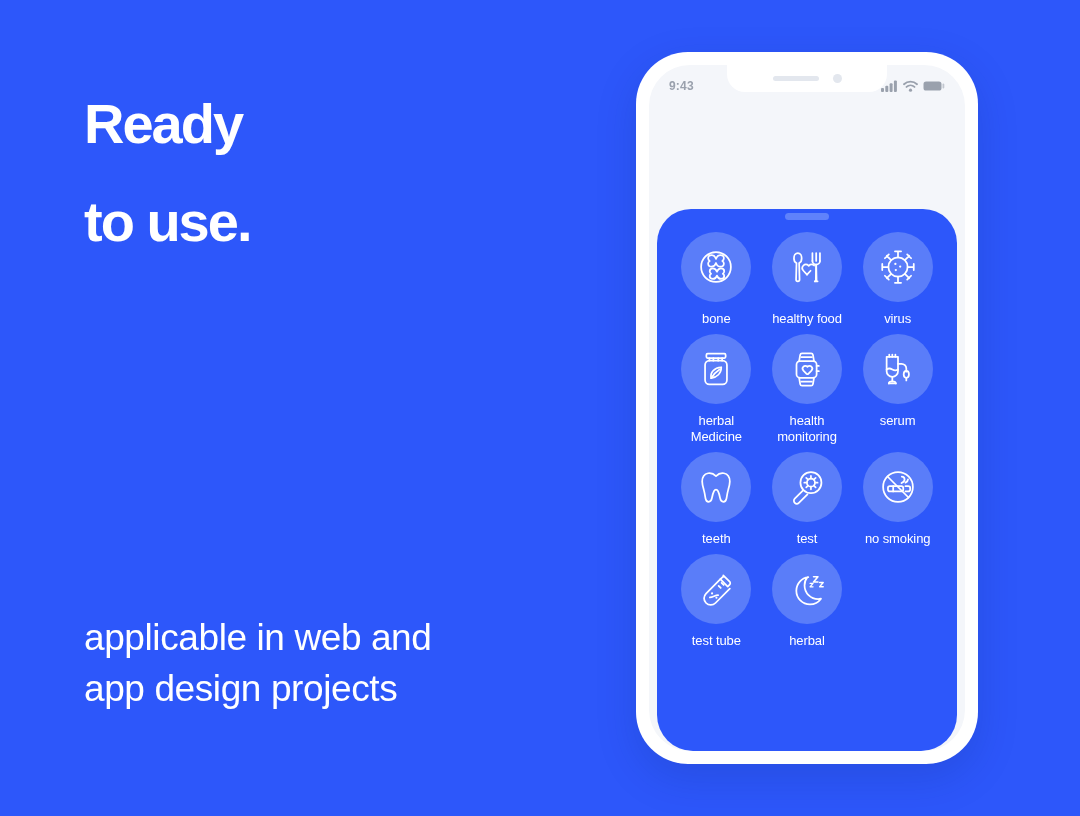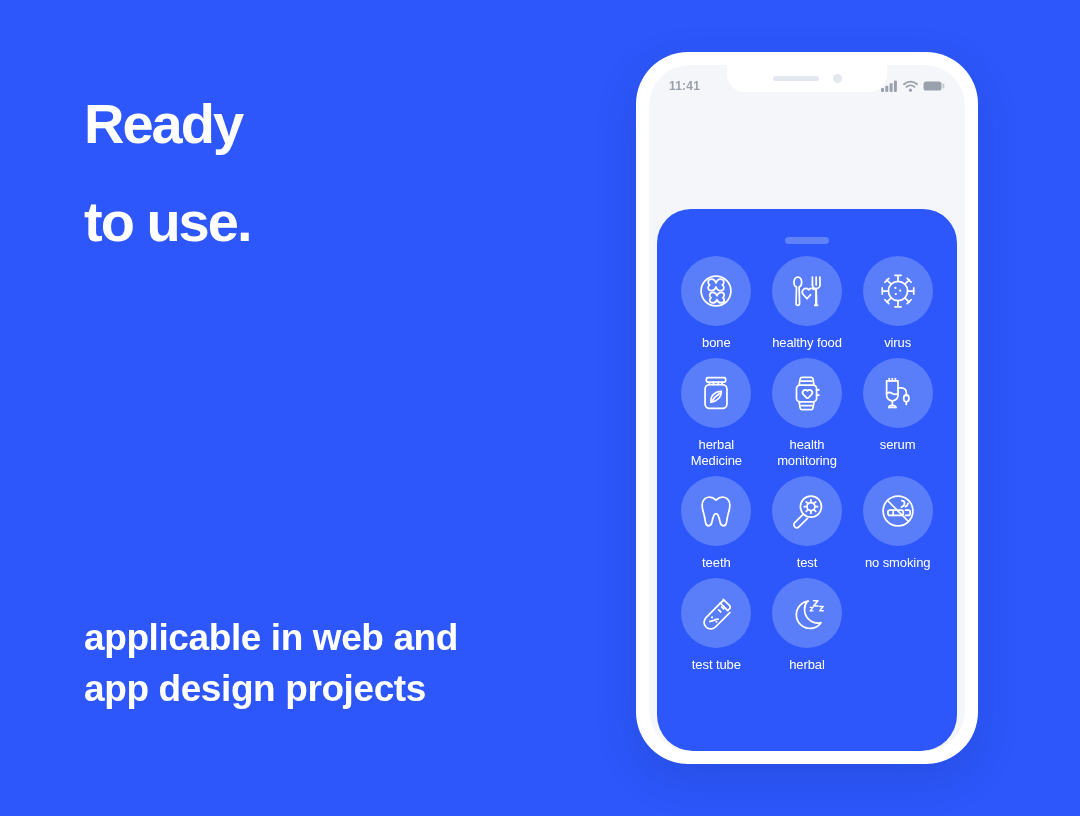--- a/index.html
+++ b/index.html
@@ -30,21 +30,21 @@
   .headline-line-2 { margin-top: 42px; }
 
   .subcopy {
     position: absolute;
     left: 84px;
     top: 612px;
     width: 520px;
     color: #ffffff;
     font-size: 37px;
     line-height: 1.38;
-    font-weight: 700;
+    font-weight: 400;
     letter-spacing: -0.4px;
   }
 
   
   .phone {
     position: absolute;
     left: 636px;
     top: 52px;
     width: 342px;
     height: 712px;
@@ -116,21 +116,21 @@
     position: absolute;
     left: 8px;
     right: 8px;
     top: 144px;
     bottom: 0;
     background: #2d57fa;
     border-top-left-radius: 34px;
     border-top-right-radius: 34px;
     border-bottom-left-radius: 36px;
     border-bottom-right-radius: 36px;
-    padding: 28px 14px 0;
+    padding: 4px 14px 0;
     box-sizing: border-box;
   }
   .card-handle {
     width: 44px; height: 7px;
     background: #5f82fb;
     border-radius: 4px;
     margin: 0 auto 12px;
   }
   .icon-grid {
     display: grid;
@@ -179,21 +179,21 @@
 
 <div class="phone">
   <div class="phone-screen">
 
     <div class="notch">
       <span class="notch-speaker"></span>
       <span class="notch-camera"></span>
     </div>
 
     <div class="statusbar">
-      <span class="status-time">11:41</span>
+      <span class="status-time">9:43</span>
       <span class="status-icons">
         <svg width="17" height="12" viewBox="0 0 17 12">
           <rect x="0" y="8" width="3" height="4" rx="1" fill="#9aa1ad"></rect>
           <rect x="4.3" y="5.8" width="3" height="6.2" rx="1" fill="#9aa1ad"></rect>
           <rect x="8.6" y="3.2" width="3" height="8.8" rx="1" fill="#9aa1ad"></rect>
           <rect x="12.9" y="0.5" width="3" height="11.5" rx="1" fill="#9aa1ad"></rect>
         </svg>
         <svg width="15" height="12" viewBox="0 0 15 12">
           <path d="M1 4.2 A9.5 9.5 0 0 1 14 4.2" stroke="#9aa1ad" stroke-width="1.9" fill="none" stroke-linecap="round"></path>
           <path d="M3.5 6.9 A6 6 0 0 1 11.5 6.9" stroke="#9aa1ad" stroke-width="1.9" fill="none" stroke-linecap="round"></path>

